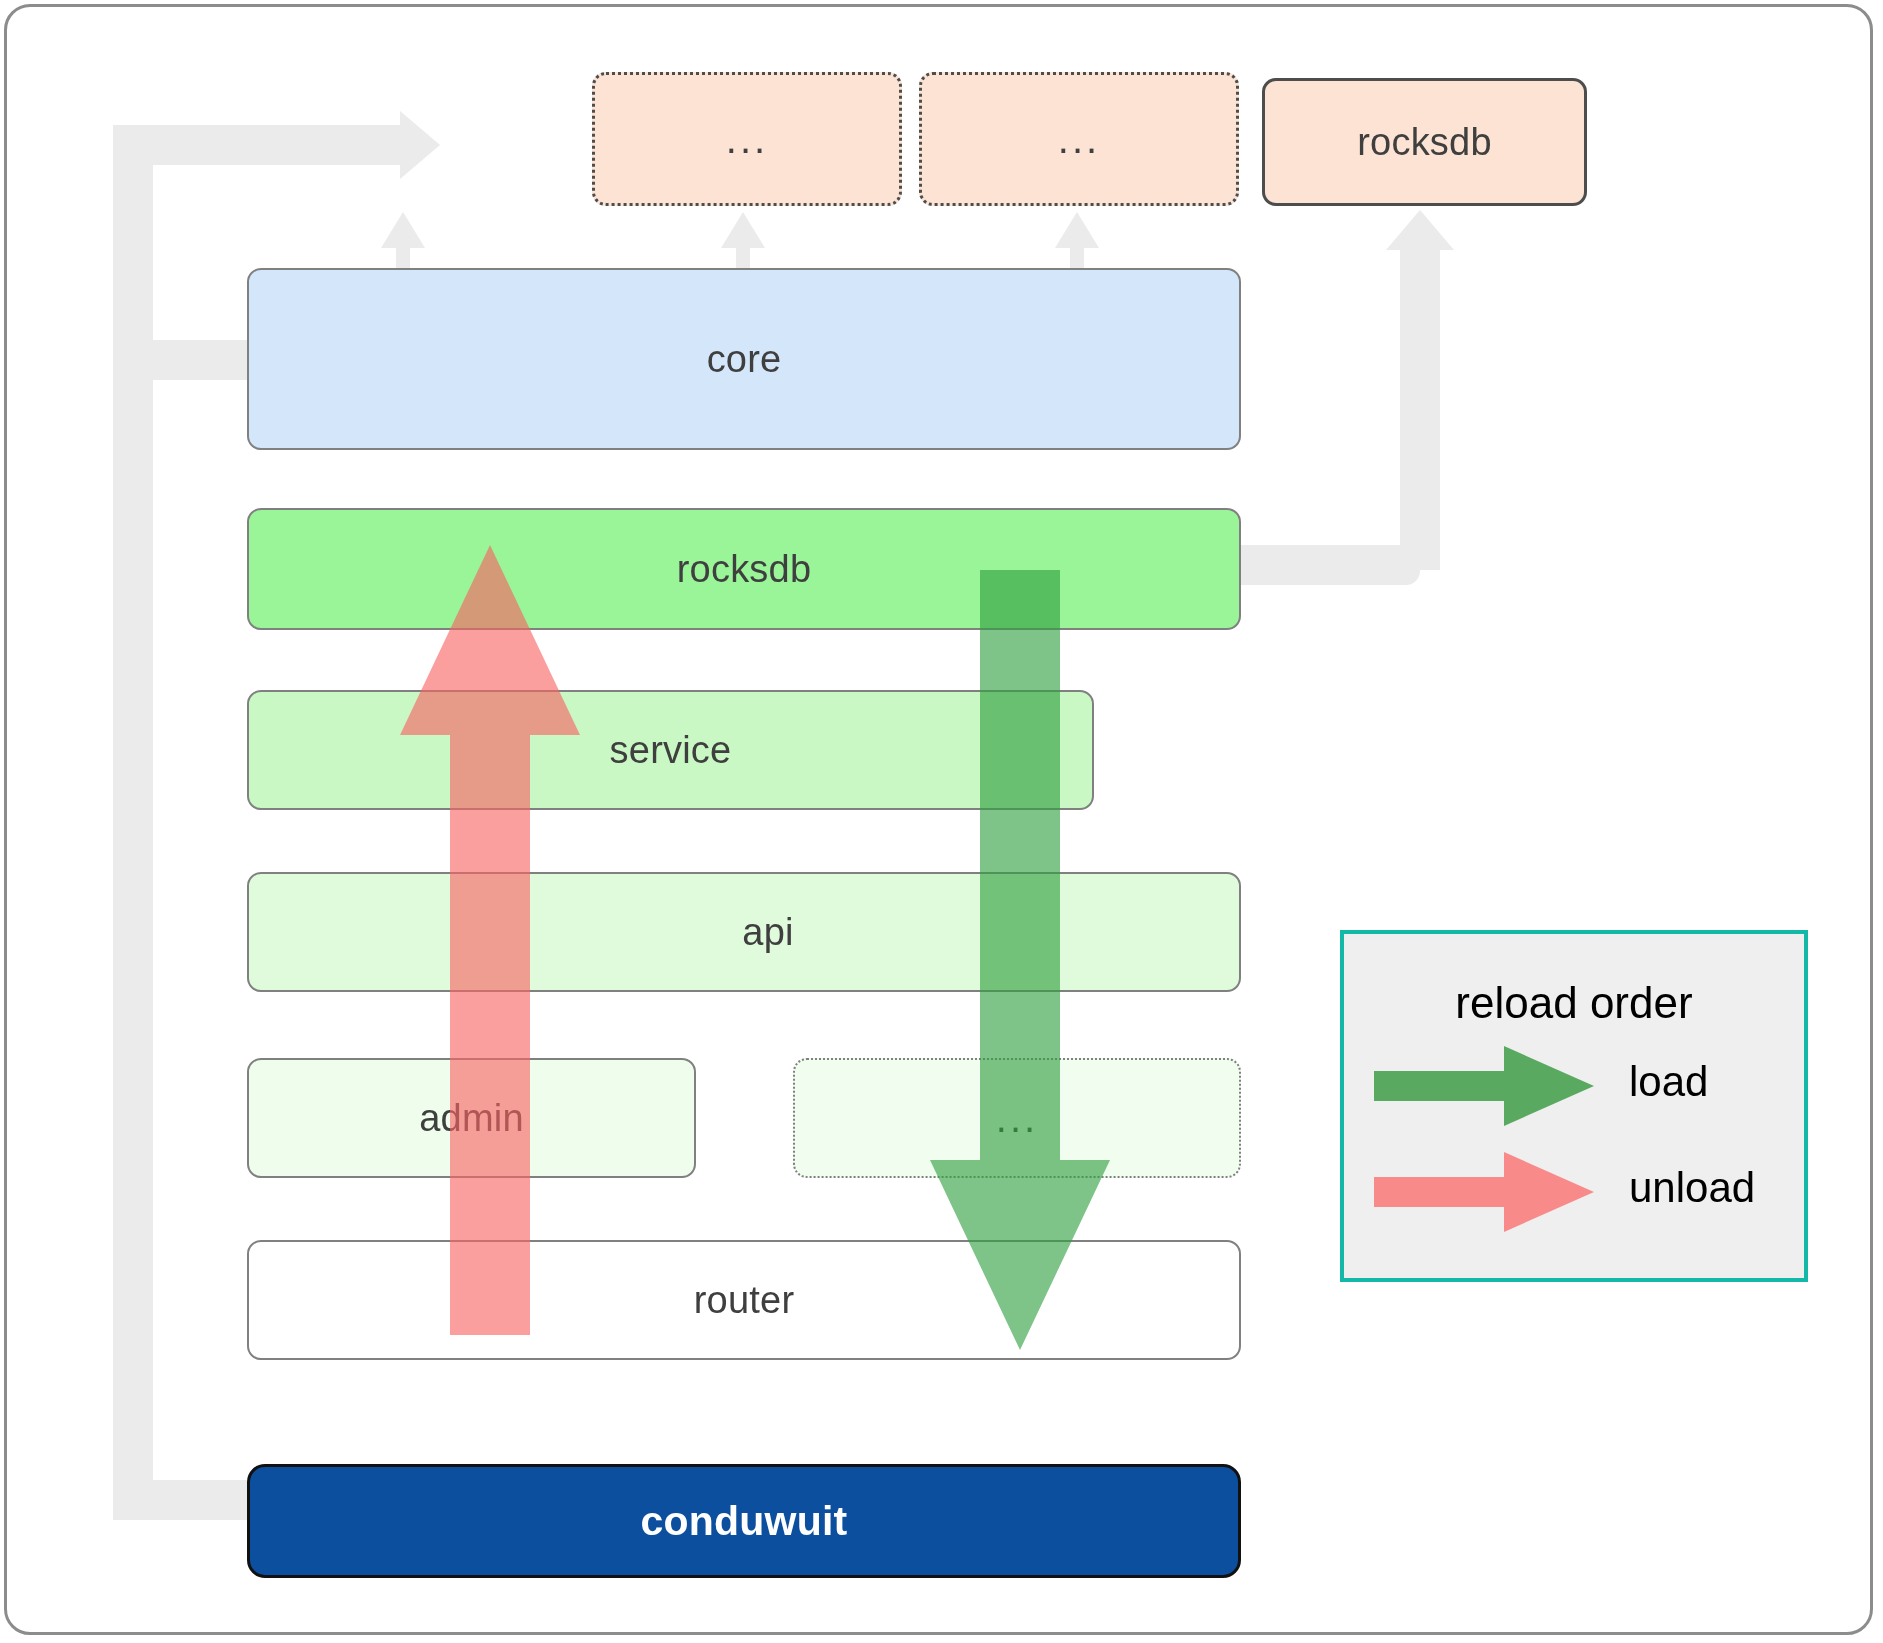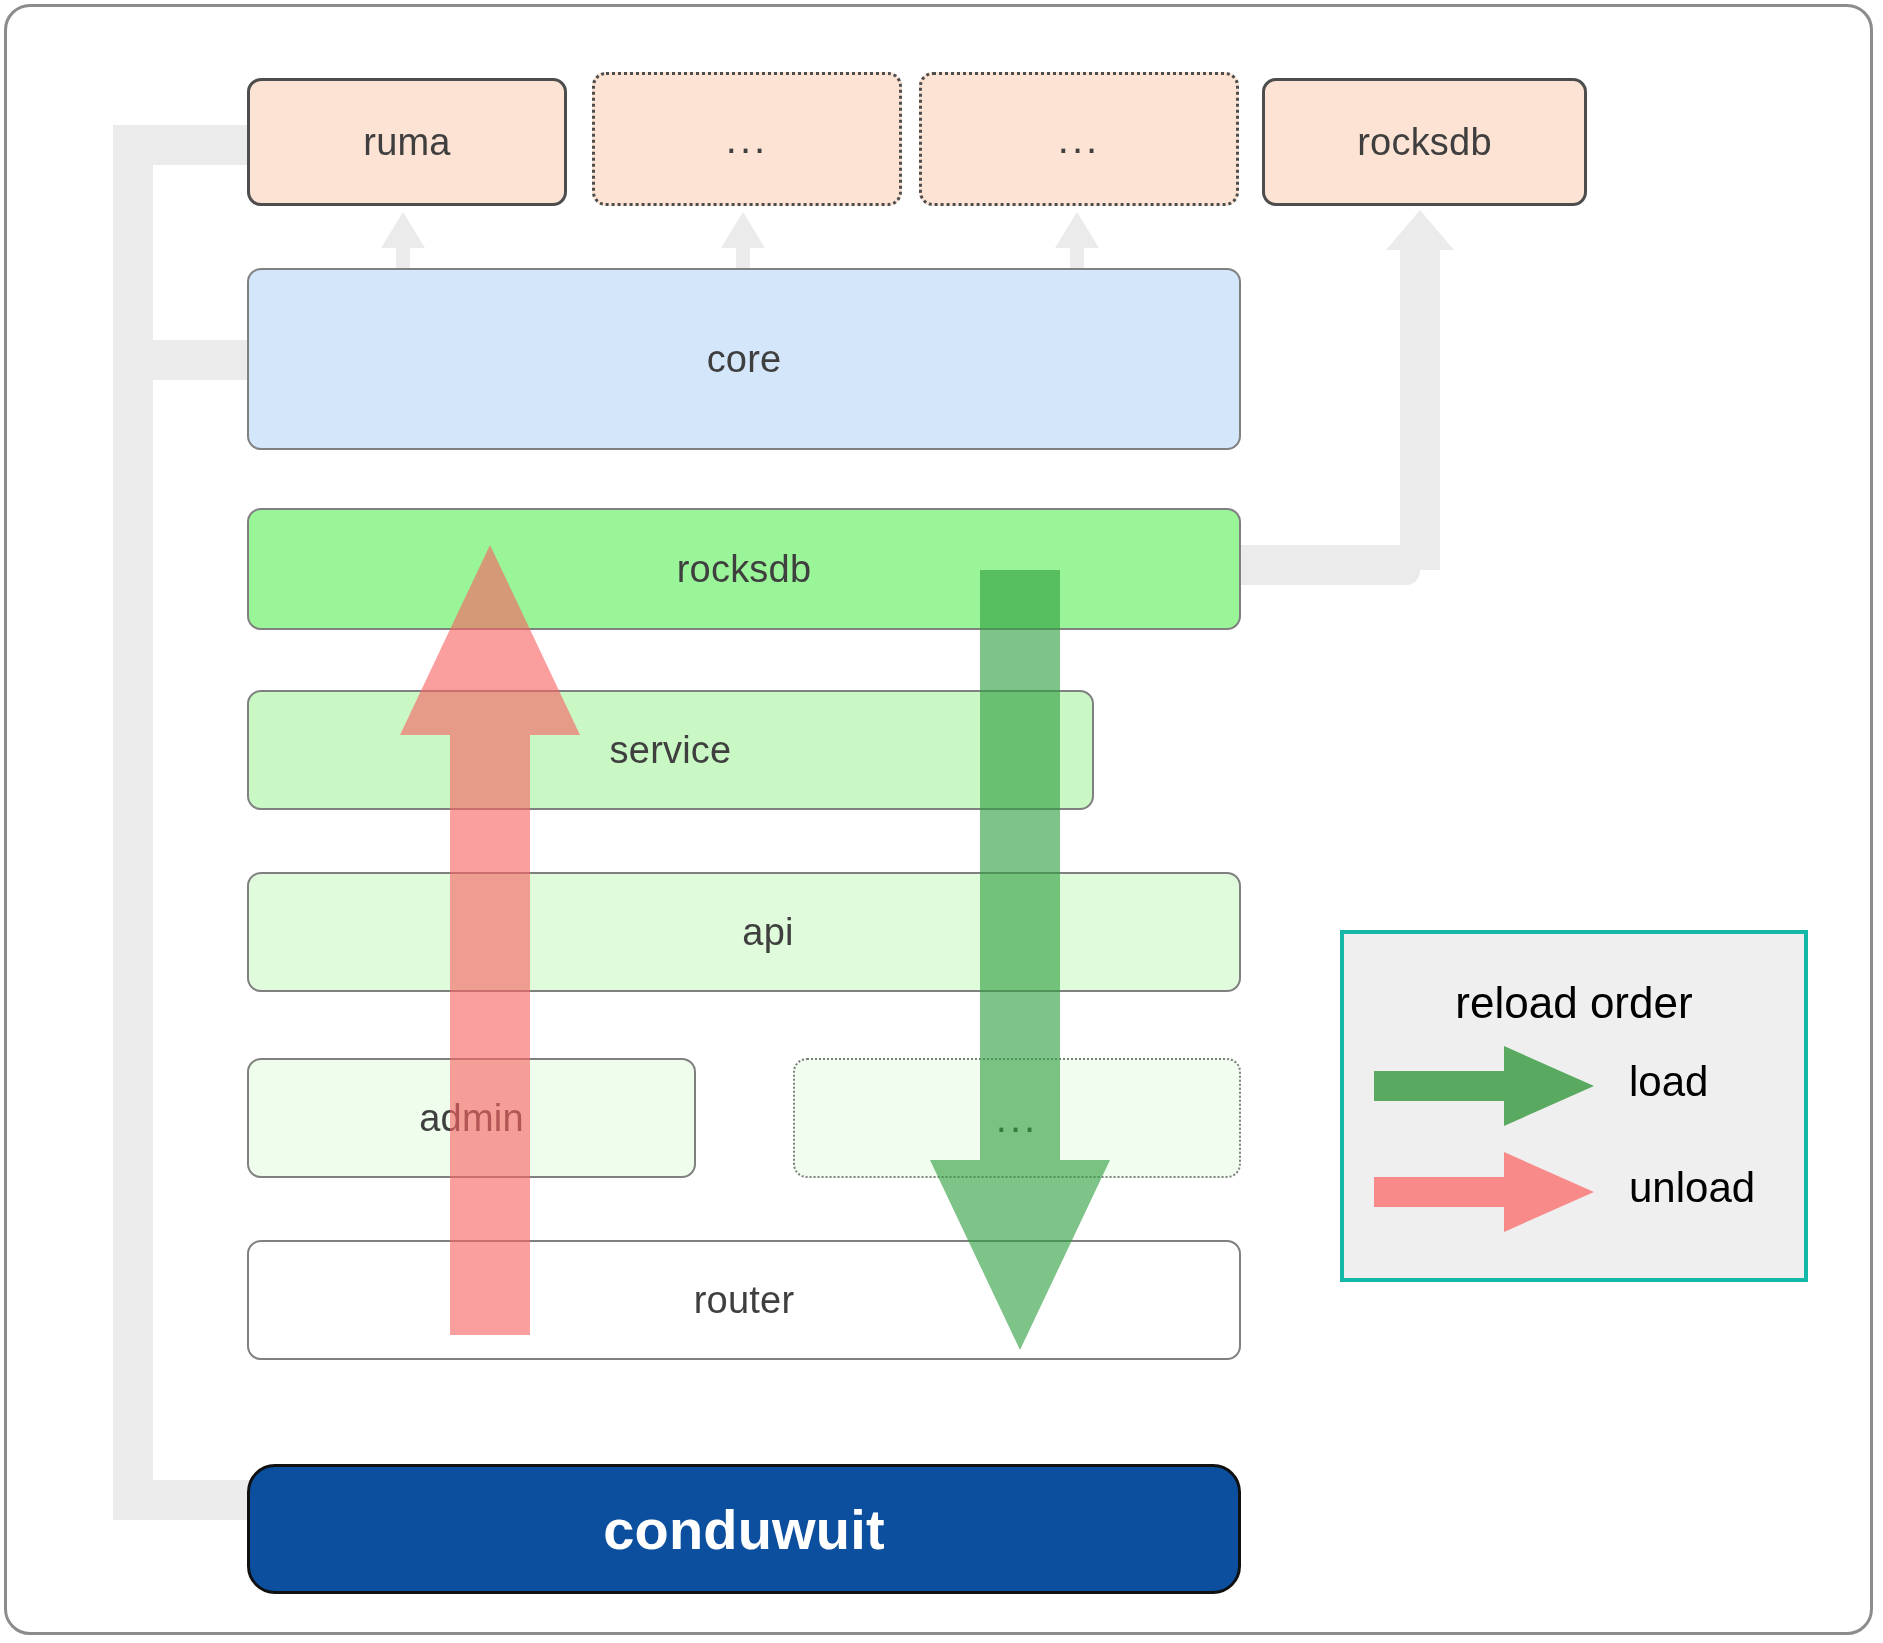--- a/index.html
+++ b/index.html
@@ -127,23 +127,20 @@
 
   <div class="smallstem" style="left:396px; top:245px; height:35px;"></div>
   <div class="smalltri-up" style="left:381px; top:212px;"></div>
 
   <div class="smallstem" style="left:736px; top:245px; height:35px;"></div>
   <div class="smalltri-up" style="left:721px; top:212px;"></div>
 
   <div class="smallstem" style="left:1070px; top:245px; height:35px;"></div>
   <div class="smalltri-up" style="left:1055px; top:212px;"></div>
 
-  <div class="node solid dep" style="left:247px; top:78px; width:320px; height:128px;">
-    <span>ruma</span>
-  </div>
 
   <div class="node dotted dep" style="left:592px; top:72px; width:310px; height:134px;">
     <span class="dots">...</span>
   </div>
 
   <div class="node dotted dep" style="left:919px; top:72px; width:320px; height:134px;">
     <span class="dots">...</span>
   </div>
 
   <div class="node solid dep" style="left:1262px; top:78px; width:325px; height:128px;">
@@ -171,21 +168,21 @@
   </div>
 
   <div class="node thin-dotted ellipsis-layer" style="left:793px; top:1058px; width:448px; height:120px;">
     <span class="dots">...</span>
   </div>
 
   <div class="node thin router" style="left:247px; top:1240px; width:994px; height:120px;">
     <span>router</span>
   </div>
 
-  <div class="node app" style="left:247px; top:1464px; width:994px; height:130px; border-radius:28px; font-size:56px;">
+  <div class="node app" style="left:247px; top:1464px; width:994px; height:114px; border-radius:18px; font-size:41px;">
     <span>conduwuit</span>
   </div>
 
   <div class="bigarrow" style="left:390px; top:545px;">
     <svg width="200" height="790" viewBox="0 0 200 790">
       <path d="M100 0 L190 190 L140 190 L140 790 L60 790 L60 190 L10 190 Z" fill="#f86363" fill-opacity="0.62"></path>
     </svg>
   </div>
 
   <div class="bigarrow" style="left:920px; top:570px;">

